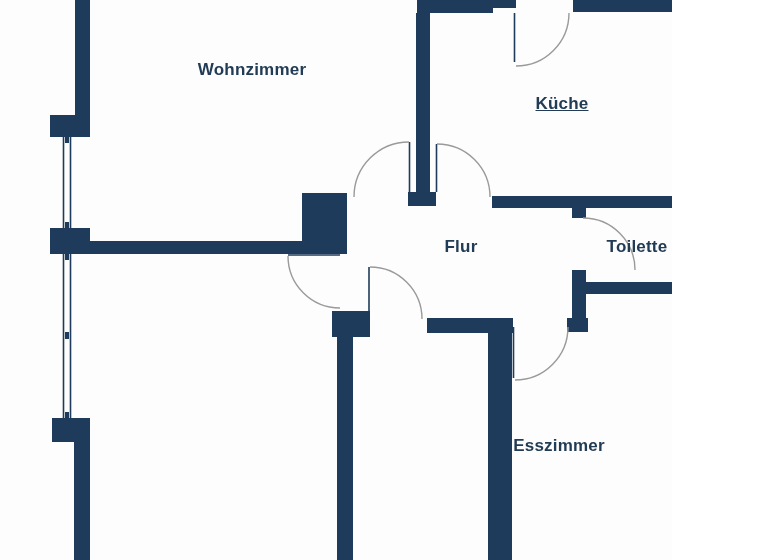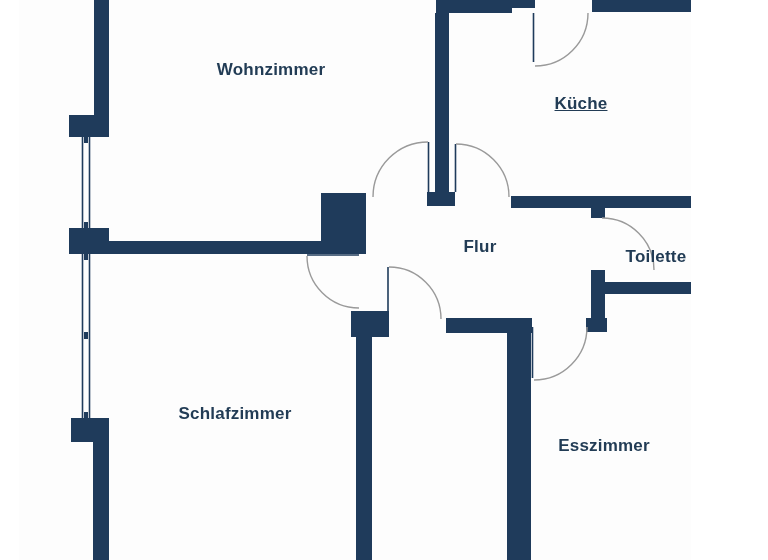--- a/index.html
+++ b/index.html
@@ -8,21 +8,20 @@
     --arc:#9a9a9a;
     --bg:#fdfdfd;
   }
   html,body{margin:0;padding:0;background:#fff;}
   .plan{
     position:relative;
     width:672px;height:560px;
     background:var(--bg);
     overflow:hidden;
     font-family:"Liberation Sans","DejaVu Sans",sans-serif;
-    margin-left:19px;
   }
   .plan svg{position:absolute;left:0;top:0;}
   .wall{fill:var(--wall);}
   .win{stroke:var(--wall);stroke-width:1.6;fill:none;}
   .leaf{stroke:var(--wall);stroke-width:1.6;fill:none;}
   .arc{stroke:var(--arc);stroke-width:1.4;fill:none;}
   .room-label{
     position:absolute;
     transform:translate(-50%,-50%);
     color:var(--label);
@@ -143,16 +142,15 @@
       <g>
         <line class="leaf" x1="513.5" y1="327" x2="513.5" y2="378"></line>
         <path class="arc" d="M 568 327 A 53 53 0 0 1 515 380"></path>
       </g>
     </g>
   </svg>
 
   <div class="room-label" style="left:252px;top:70px;">Wohnzimmer</div>
   <div class="room-label" style="left:562px;top:104px;text-decoration:underline;">Küche</div>
   <div class="room-label" style="left:461px;top:247px;">Flur</div>
-  <div class="room-label" style="left:637px;top:257px;">Toilette</div>
-  <div class="room-label" style="left:216px;top:414px;">Schlafzimmer</div>
-  <div class="room-label" style="left:585px;top:446px;">Esszimmer</div>
+  <div class="room-label" style="left:637px;top:247px;">Toilette</div>
+  <div class="room-label" style="left:559px;top:446px;">Esszimmer</div>
 </div>
 
 </body></html>

